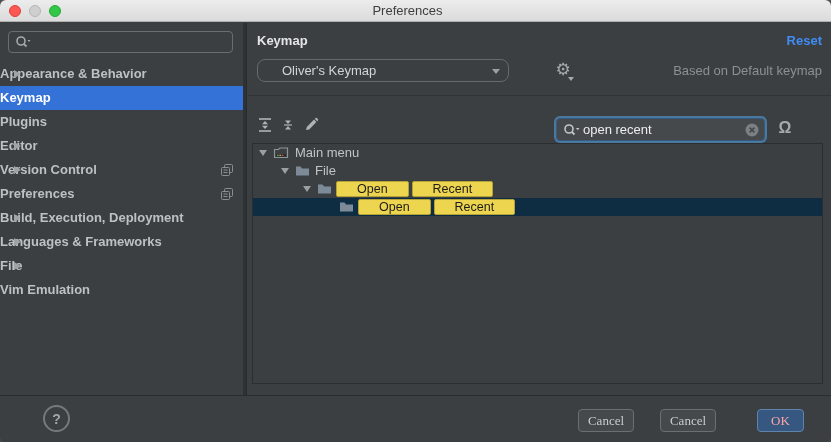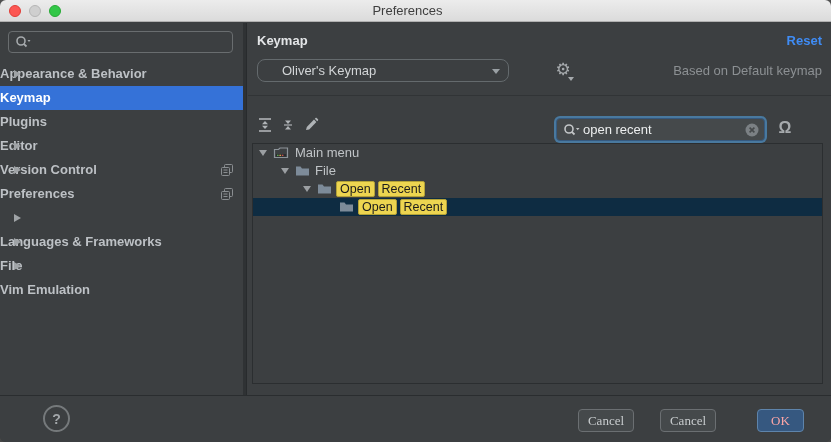--- a/index.html
+++ b/index.html
@@ -100,21 +100,21 @@
   .trow{ position:relative; height:18px; line-height:18px; font-size:13px; color:#c0c4c7; white-space:nowrap; }
   .trow.selected{ background:#0e2c42; }
   .trow .chev{
     position:absolute; top:6px; width:0; height:0;
     border-top:6px solid #9b9fa2; border-left:4.5px solid transparent; border-right:4.5px solid transparent;
   }
   .trow .ticon{ position:absolute; top:2px; }
   .trow .tlabel{ position:absolute; top:0; }
   .chip{
     display:inline-block; background:#edd550; color:#1c1c1c;
-    border:1px solid #b3a238; border-radius:2px; padding:0 3px; margin-right:3px;
+    border:1px solid #b3a238; border-radius:2px; padding:0 20px; margin-right:3px;
     font-size:12.5px; line-height:14px;
   }
 
   
   .footer{ position:absolute; left:0; top:395px; width:831px; height:47px; background:#3c3f41; border-top:1px solid #2a2d2f; }
   .help-btn{
     position:absolute; left:43px; top:9px; width:27px; height:27px; border-radius:50%;
     border:2px solid #75797b; color:#a2a6a9; font-size:14px; font-weight:700;
     text-align:center; line-height:24px; cursor:pointer;
   }
@@ -186,20 +186,21 @@
           <svg width="12" height="12" viewBox="0 0 12 12">
             <rect x="3.5" y="0.5" width="8" height="8" rx="1" fill="none" stroke="#8a8e91"></rect>
             <rect x="0.5" y="3.5" width="8" height="8" rx="1" fill="#3c3f41" stroke="#8a8e91"></rect>
             <line x1="2.5" y1="6" x2="6.5" y2="6" stroke="#8a8e91"></line>
             <line x1="2.5" y1="8.5" x2="6.5" y2="8.5" stroke="#8a8e91"></line>
           </svg>
         </span>
       </div>
       <div class="nav-item">
         <span class="tri"></span>
+        <span>Build, Execution, Deployment</span>
       </div>
       <div class="nav-item">
         <span class="tri"></span>
         <span>Languages &amp; Frameworks</span>
       </div>
       <div class="nav-item">
         <span class="tri"></span>
         <span>File</span>
       </div>
       <div class="nav-item">

